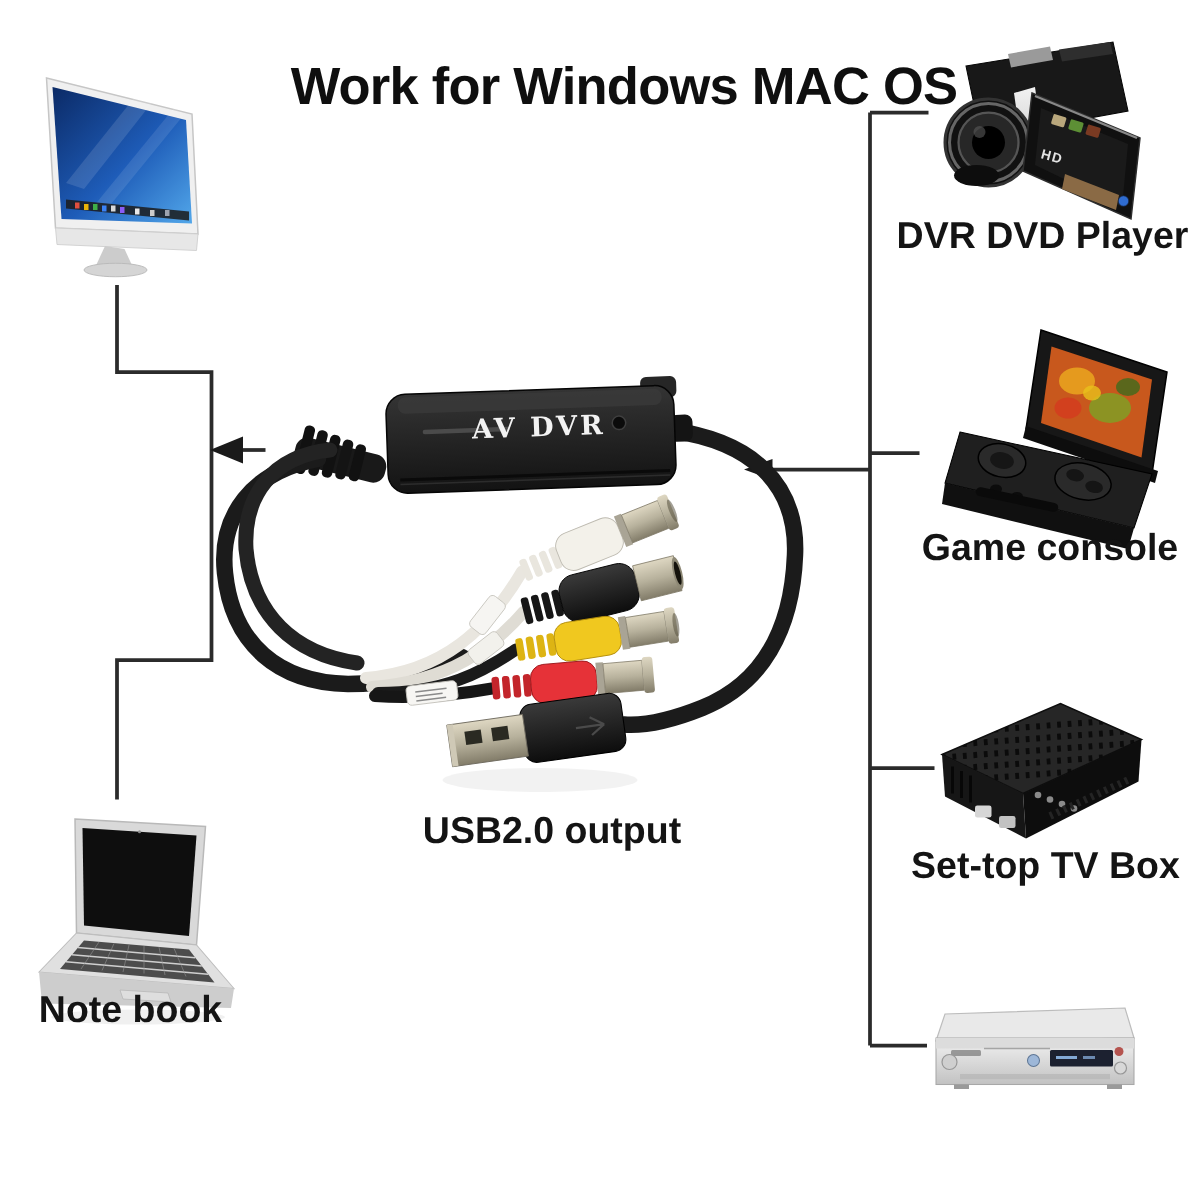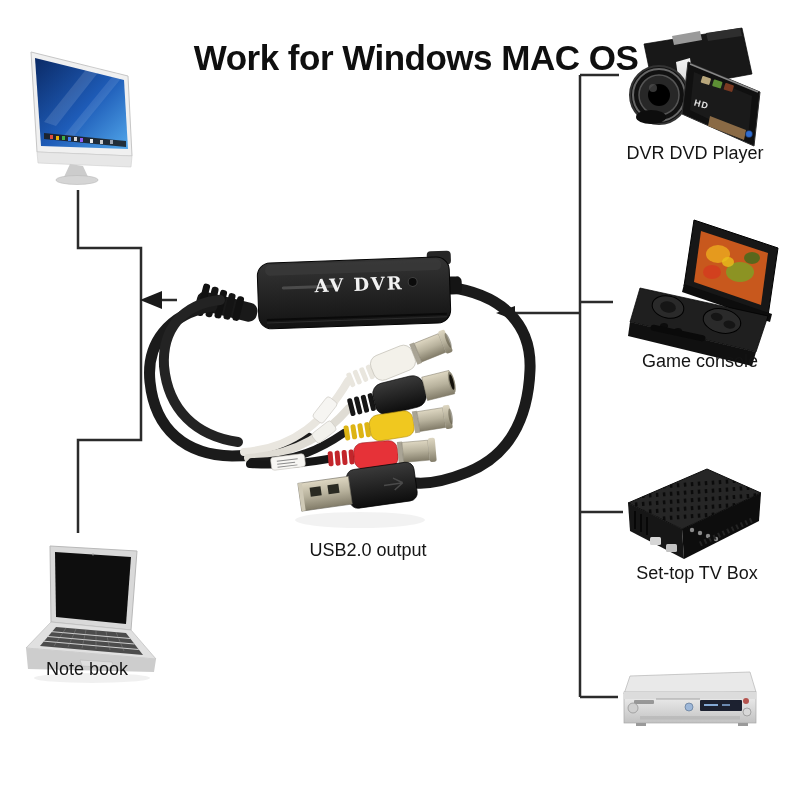--- a/index.html
+++ b/index.html
@@ -1,21 +1,21 @@
 <!DOCTYPE html>
 <html><head>
 <meta charset="utf-8">
 <style>
   html,body{margin:0;padding:0;background:#fff;}
   .canvas{position:relative;width:800px;height:800px;background:#ffffff;overflow:hidden;
           font-family:"Liberation Sans",sans-serif;}
   .scene{position:absolute;left:0;top:0;}
   .title{position:absolute;left:138px;top:38px;width:460px;text-align:center;
          font-size:35px;font-weight:bold;color:#0f0f0f;letter-spacing:-0.5px;margin-left:48px;}
-  .device-label{position:absolute;font-size:18px;font-weight:normal;color:#141414;text-align:center;}
+  .device-label{position:absolute;font-size:25px;font-weight:bold;color:#141414;text-align:center;}
   .lbl-dvr{left:595px;top:143px;width:200px;}
   .lbl-game{left:600px;top:351px;width:200px;}
   .lbl-settop{left:592px;top:563px;width:210px;}
   .lbl-camcorder{left:597px;top:732px;width:200px;}
   .lbl-notebook{left:12px;top:659px;width:150px;}
   .lbl-usb{left:268px;top:540px;width:200px;}
   svg text{font-family:"Liberation Sans",sans-serif;}
   .avdvr-text{font-family:"DejaVu Serif",serif;font-weight:bold;font-size:18px;letter-spacing:2px;fill:#f2f2f2;}
   .hd-text{font-size:9px;font-weight:bold;fill:#e3e3e3;letter-spacing:1px;}
 </style>

